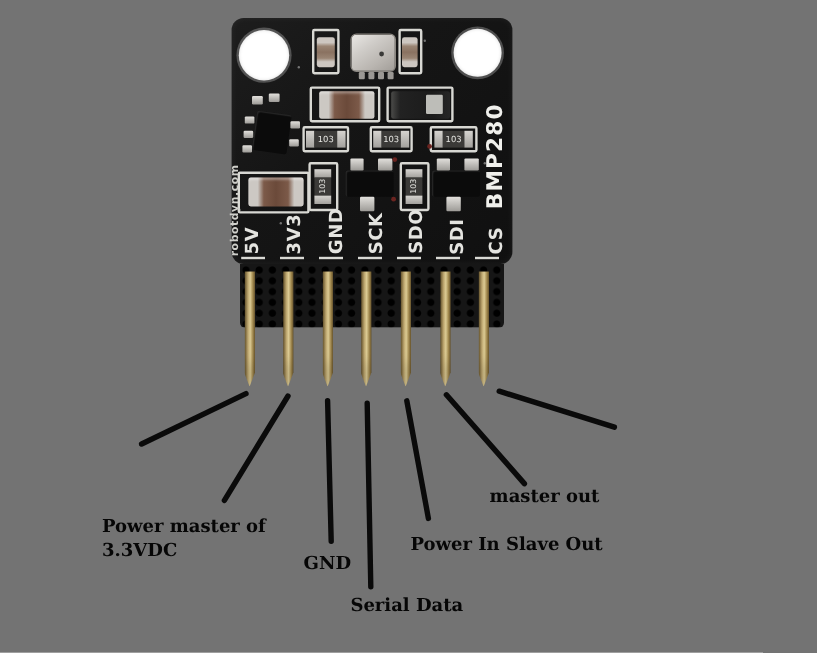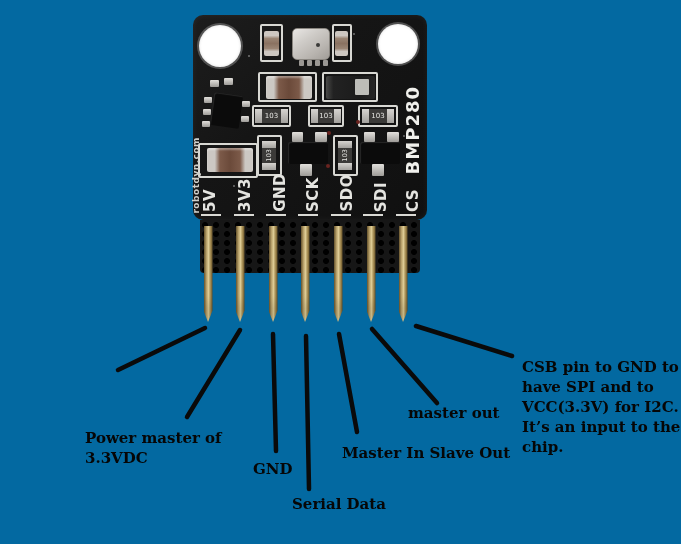--- a/index.html
+++ b/index.html
@@ -1,17 +1,17 @@
 <!DOCTYPE html>
 <html><head>
 <meta charset="utf-8">
 <style>
   * { margin:0; padding:0; box-sizing:border-box; }
   body { background:#fff; font-family:"DejaVu Serif", serif; }
-  .canvas { position:relative; width:681px; height:544px; background:#0369a1; overflow:hidden; }
+  .canvas { position:relative; width:681px; height:544px; background:#737373; overflow:hidden; }
 
   
   .board {
     position:absolute; left:193px; top:15px; width:234px; height:205px;
     background:linear-gradient(135deg,#1d1d1d 0%,#151515 40%,#101010 100%);
     border-radius:10px; box-shadow:inset 0 0 6px rgba(255,255,255,.06);
   }
   .hole { position:absolute; background:#ffffff; border-radius:50%;
     box-shadow:0 0 0 2px rgba(255,255,255,.25), inset 0 0 3px rgba(0,0,0,.15); }
   .hole-left  { left:6px;  top:10px; width:42px; height:42px; }
@@ -204,26 +204,19 @@
     <div>Power master of</div>
     <div>3.3VDC</div>
   </div>
   <div class="ann" style="left:253px;top:459px">
     <div>GND</div>
   </div>
   <div class="ann" style="left:292px;top:494px">
     <div>Serial Data</div>
   </div>
   <div class="ann" style="left:342px;top:443px">
-    <div>Master In Slave Out</div>
+    <div>Power In Slave Out</div>
   </div>
   <div class="ann" style="left:408px;top:403px">
     <div>master out</div>
   </div>
-  <div class="ann" style="left:522px;top:357px">
-    <div>CSB pin to GND to</div>
-    <div>have SPI and to</div>
-    <div>VCC(3.3V) for I2C.</div>
-    <div>It’s an input to the</div>
-    <div>chip.</div>
-  </div>
 
 </div>
 
 </body></html>

